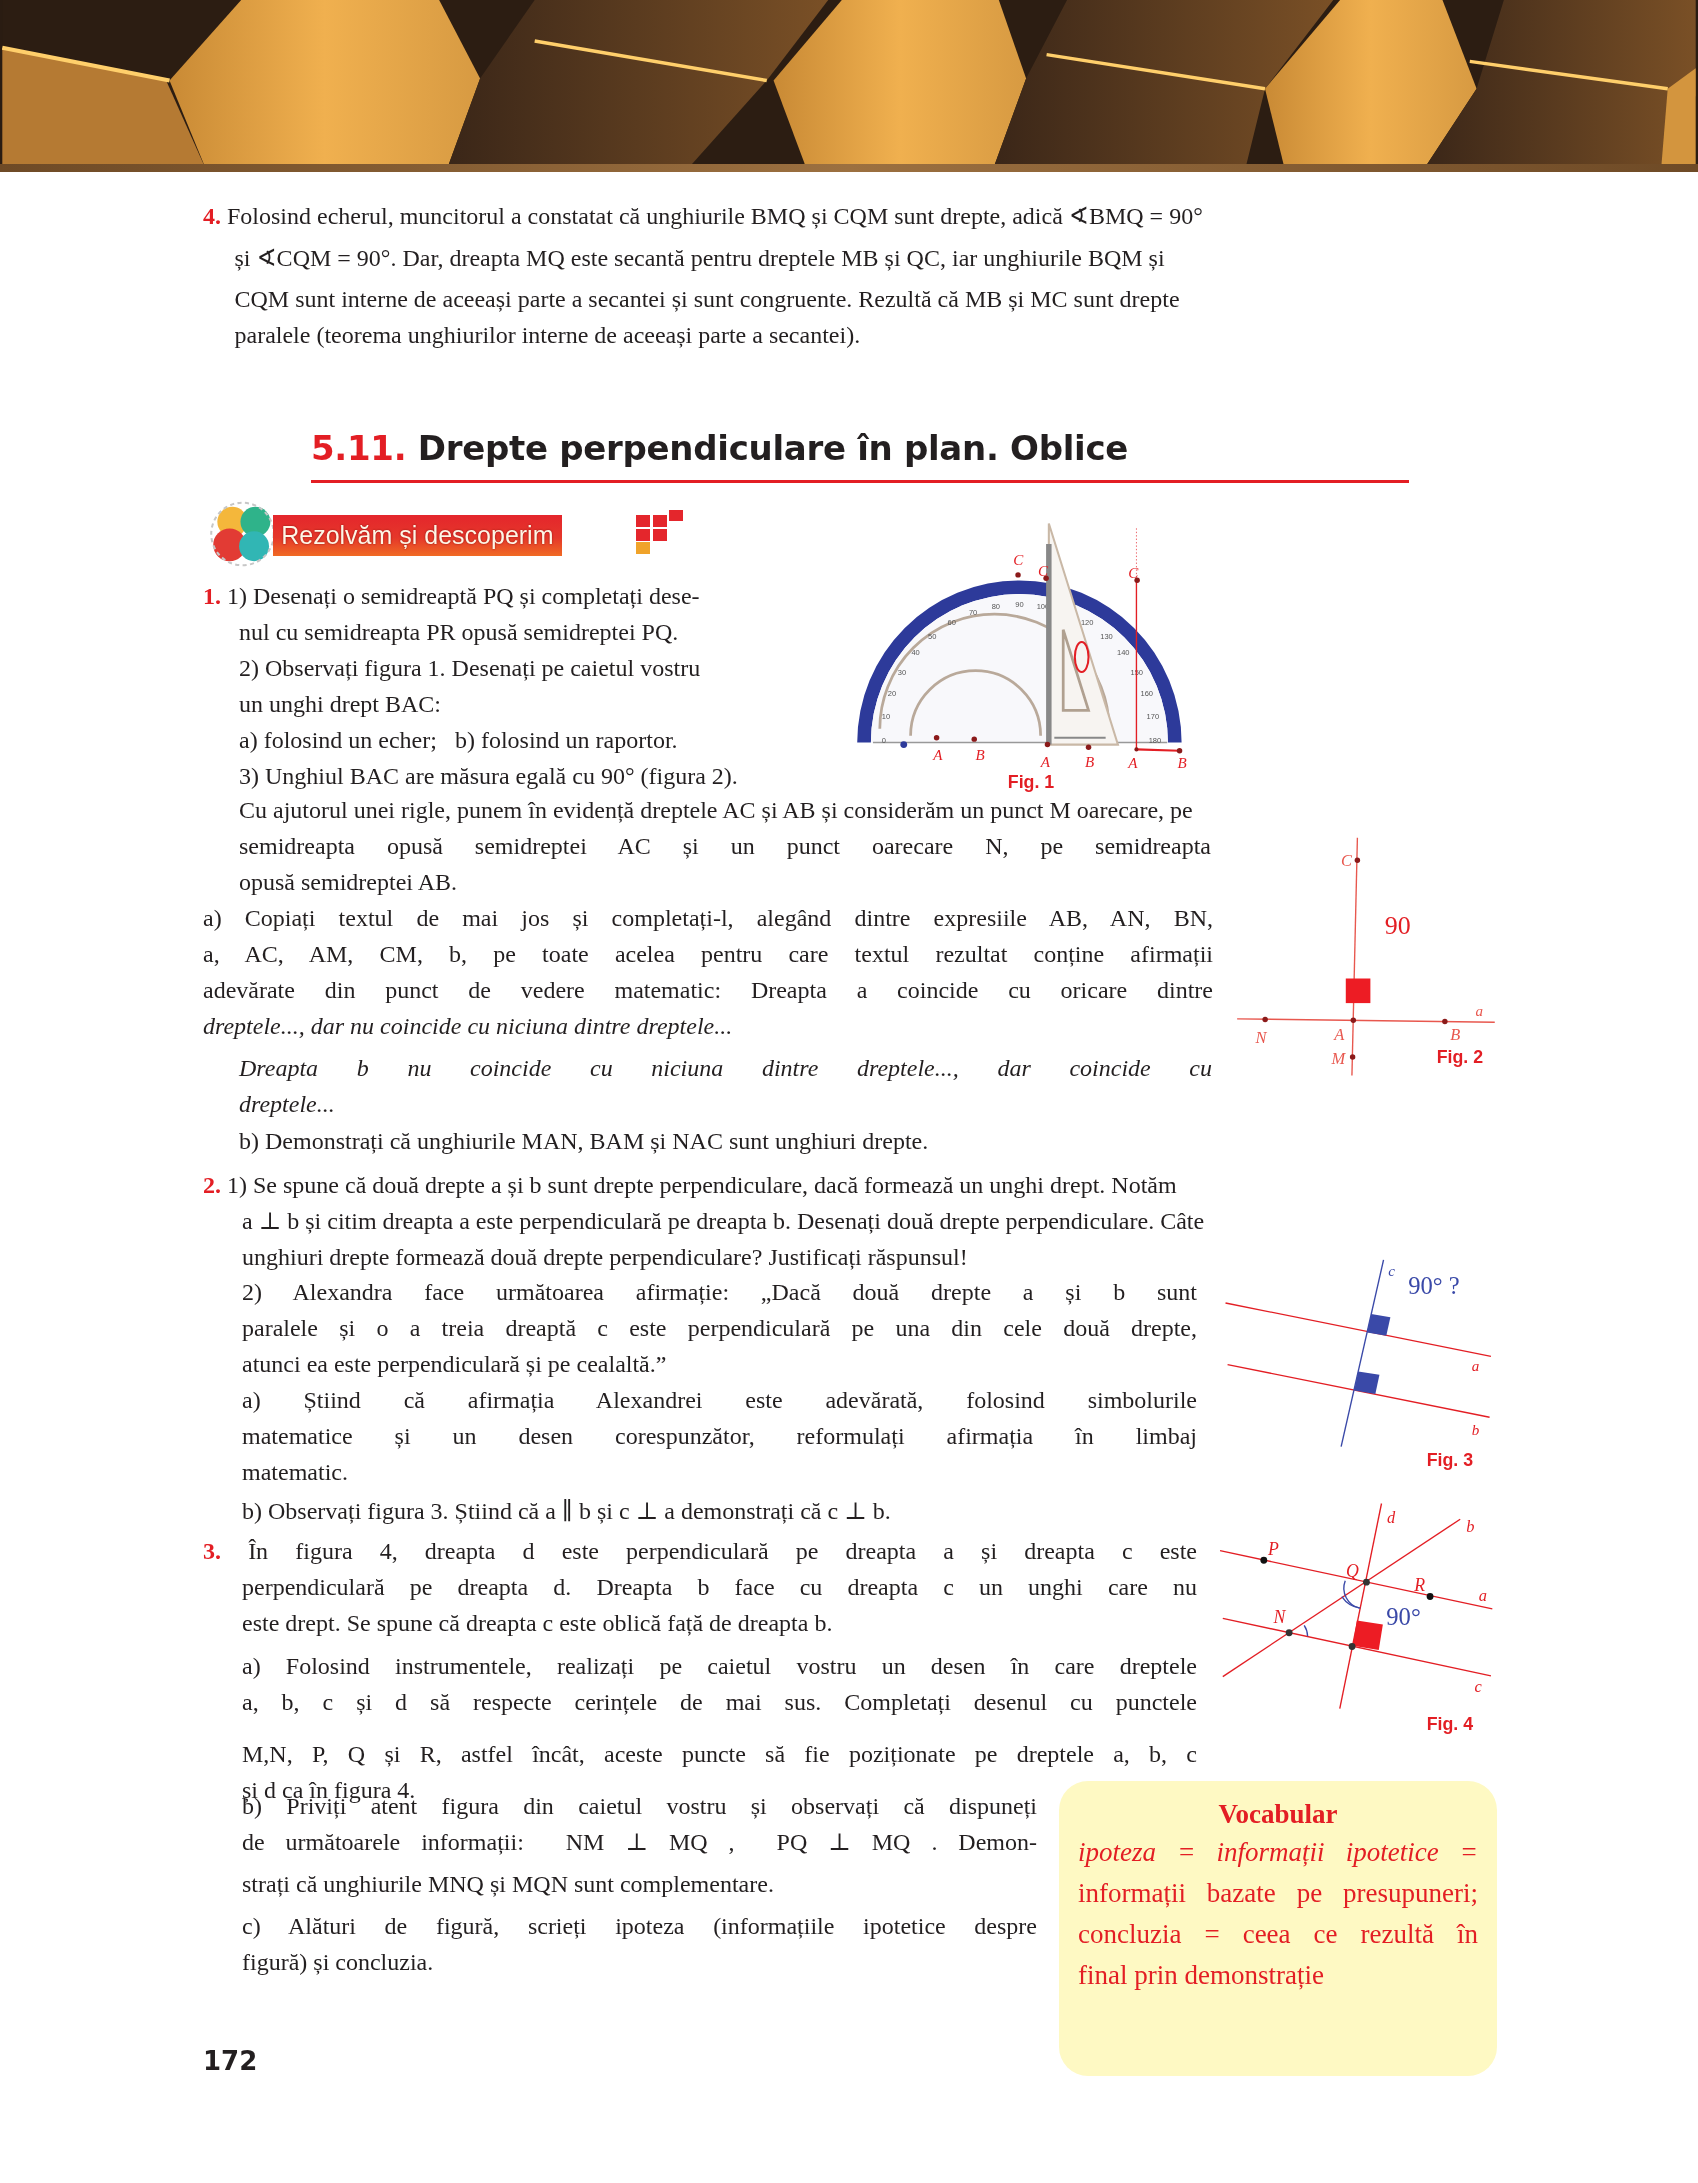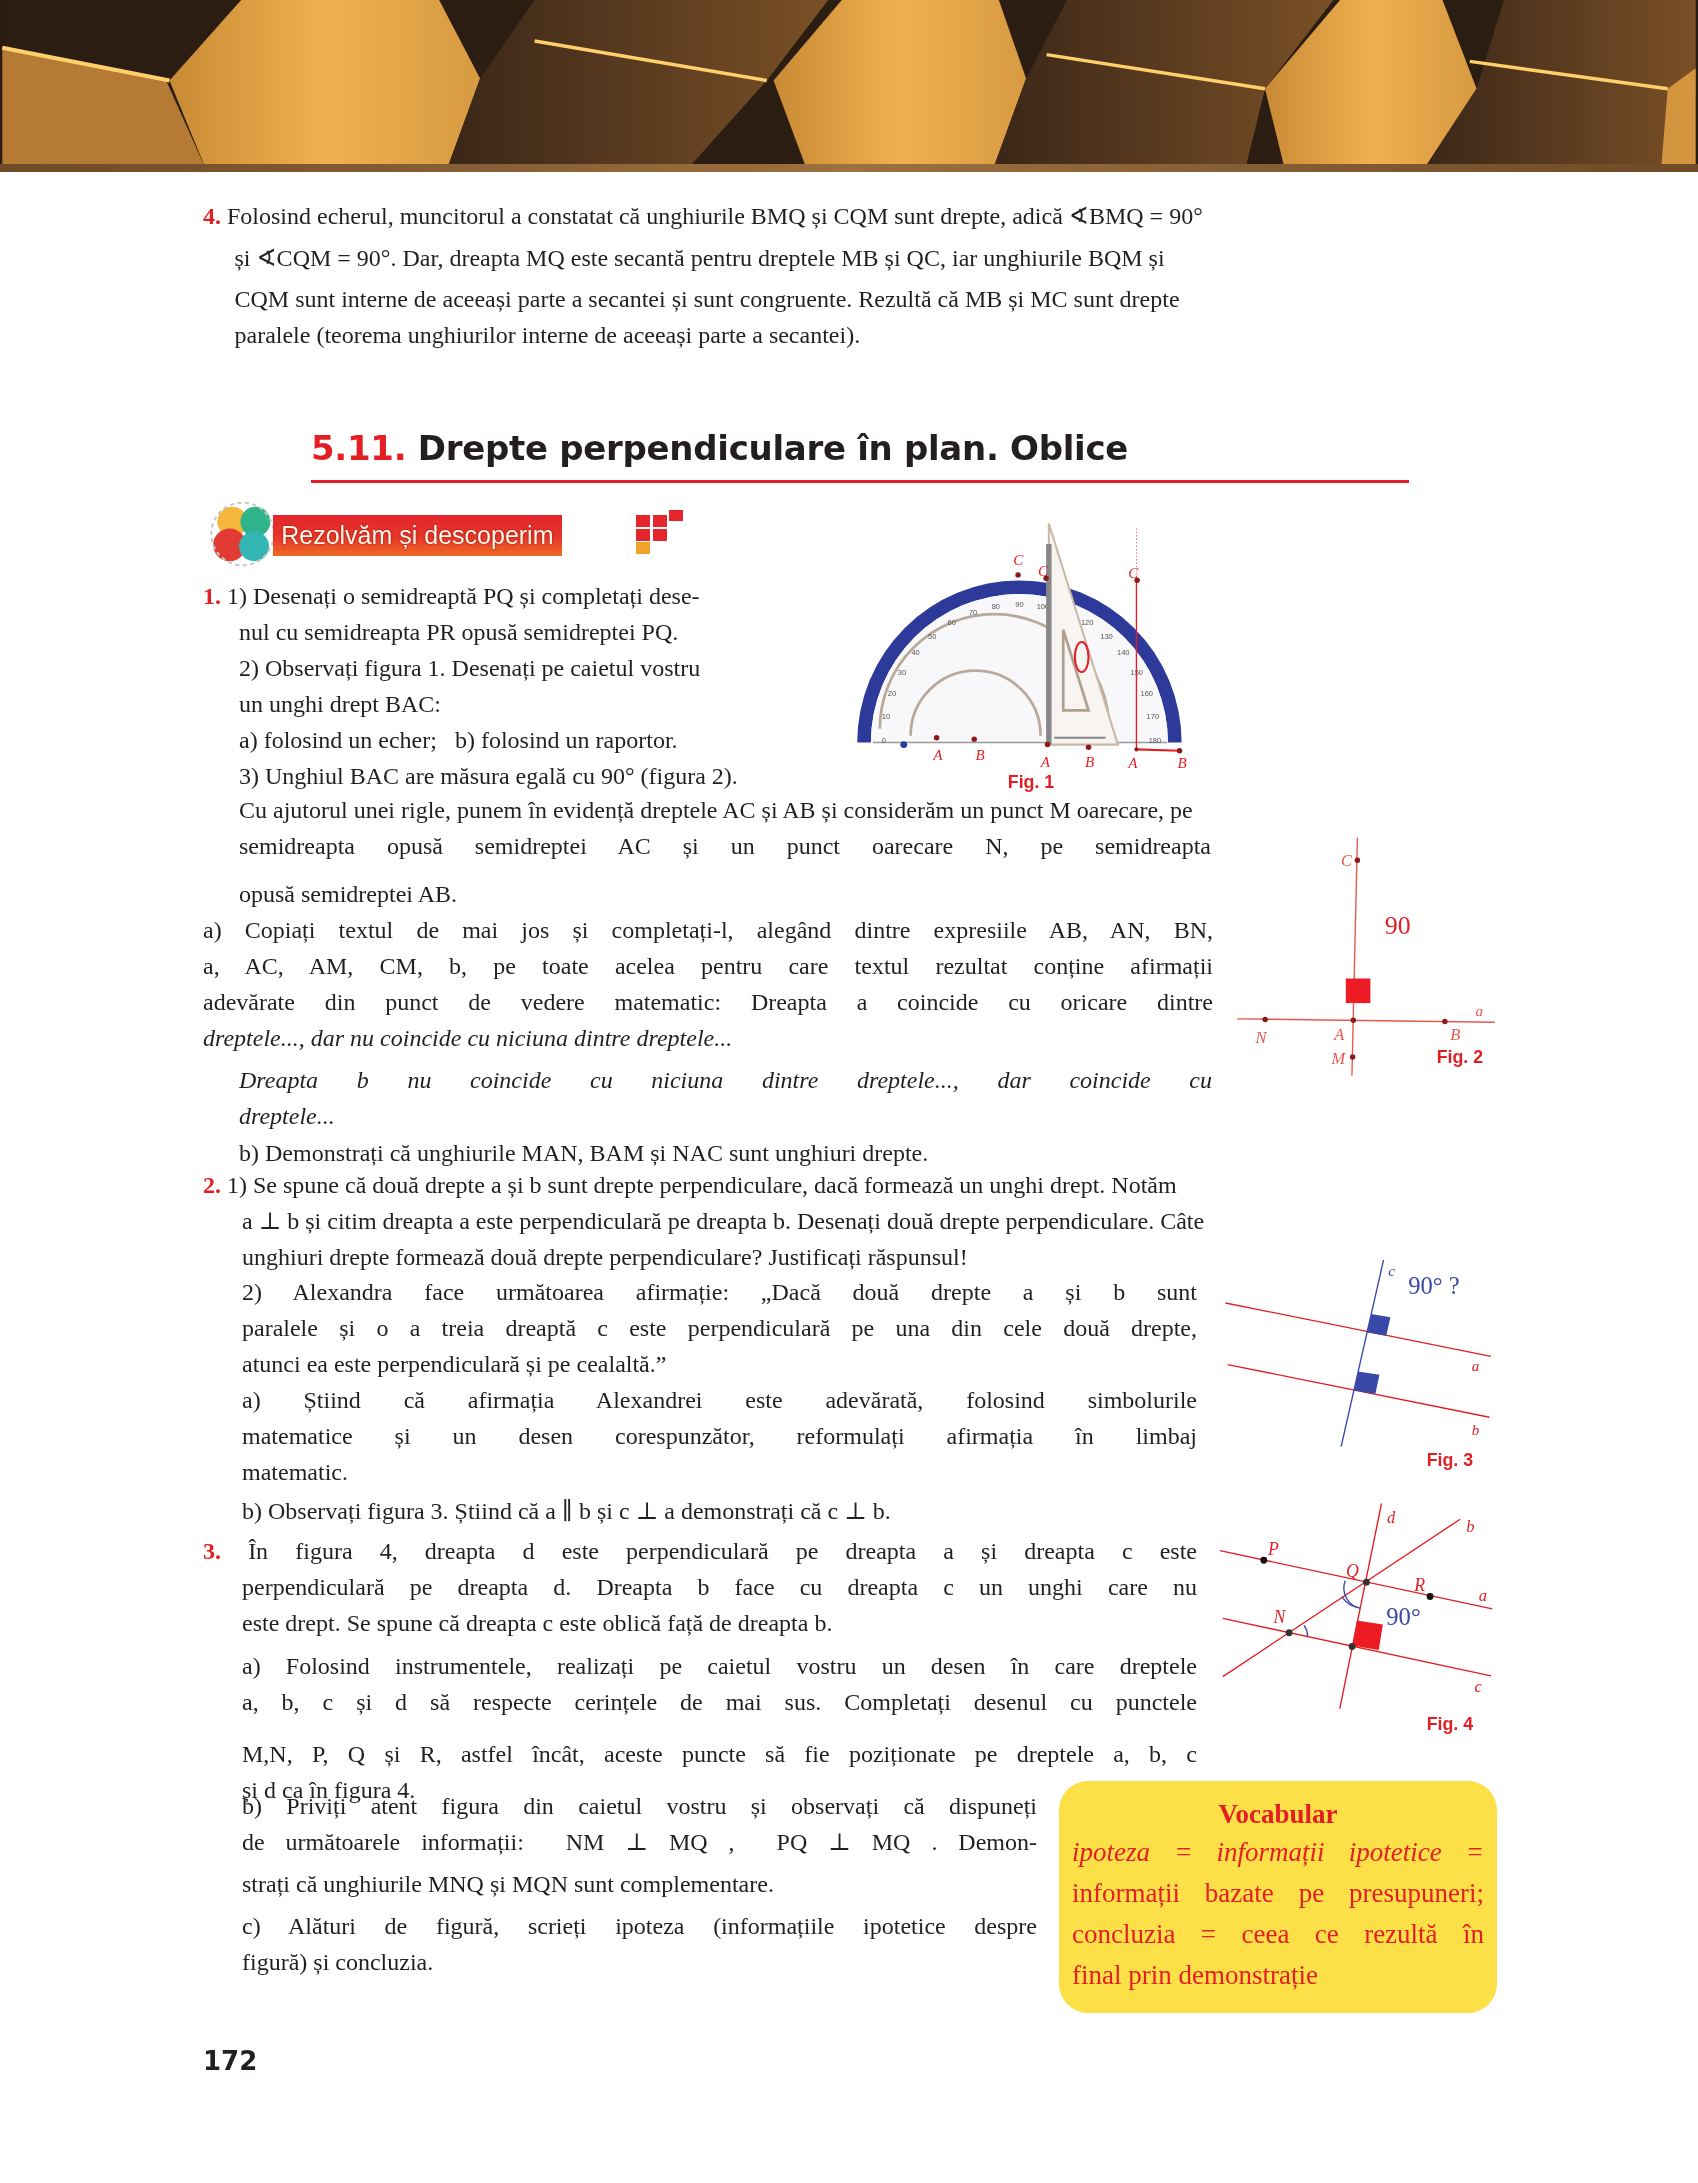--- a/index.html
+++ b/index.html
@@ -21,22 +21,22 @@
   .sec-title .n { color:#e31e24; }
   .sec-rule { position:absolute; left:311px; top:480px; width:1098px; height:2.7px; background:#e31e24; }
 
   .rsd { position:absolute; left:205px; top:500px; width:479px; height:68px; }
   .rsd-bar { position:absolute; left:68px; top:15px; width:289px; height:41px;
              background:linear-gradient(180deg,#e4262c 0%,#e5372a 55%,#f06a24 100%);
              color:#fff6e6; font-family:"Liberation Sans", sans-serif; font-size:25px; line-height:41px;
              padding-left:8.2px; box-sizing:border-box; text-shadow:0 0 2.1px #8a1010; }
   .rsd-sq { position:absolute; width:13.7px; height:11.6px; background:#e4262c; }
 
-  .vocab { position:absolute; left:1059px; top:1781px; width:438px; height:232px;
-           background:#fde047; border-radius:29px; box-sizing:border-box; padding:15px 13px; color:#e31e24; }
+  .vocab { position:absolute; left:1059px; top:1781px; width:438px; height:295px;
+           background:#fef9c3; border-radius:29px; box-sizing:border-box; padding:15px 19px; color:#e31e24; }
   .vocab .title { text-align:center; font-weight:bold; font-size:27px; line-height:36px; }
   .vocab .line { font-size:27px; line-height:41px; text-align:justify; }
 
   .page-num { position:absolute; left:203px; top:2046px; font-family:"DejaVu Sans", sans-serif;
               font-weight:bold; font-size:26px; }
 </style>
 </head>
 <body>
 
 <div class="banner">
@@ -103,21 +103,21 @@
   <div style="white-space:nowrap;"><span class="num">1.</span> <span>1) Desenați o semidreaptă PQ și completați dese-</span></div>
   <div style="padding-left:36px;">nul cu semidreapta PR opusă semidreptei PQ.</div>
   <div style="padding-left:36px;">2) Observați figura 1. Desenați pe caietul vostru</div>
   <div style="padding-left:36px;">un unghi drept BAC:</div>
   <div style="padding-left:36px; white-space:pre;">a) folosind un echer;   b) folosind un raportor.</div>
   <div style="padding-left:36px; white-space:nowrap;">3) Unghiul BAC are măsura egală cu 90° (figura 2).</div>
 </div>
 <div class="abs txt" style="left:203px; top:792px; width:1297px;">
   <div style="padding-left:36px; white-space:nowrap;">Cu ajutorul unei rigle, punem în evidență dreptele AC și AB și considerăm un punct M oarecare, pe</div>
   <div style="padding-left:36px; width:972px; text-align-last:justify;">semidreapta opusă semidreptei AC și un punct oarecare N, pe semidreapta</div>
-  <div style="padding-left:36px;margin-top:12px;">opusă semidreptei AB.</div>
+  <div style="padding-left:36px;">opusă semidreptei AB.</div>
   <div style="width:1010px; text-align-last:justify;">a) Copiați textul de mai jos și completați-l, alegând dintre expresiile AB, AN, BN,</div>
   <div style="width:1010px; text-align-last:justify;">a, AC, AM, CM, b, pe toate acelea pentru care textul rezultat conține afirmații</div>
   <div style="width:1010px; text-align-last:justify;">adevărate din punct de vedere matematic: Dreapta a coincide cu oricare dintre</div>
   <div class="it">dreptele..., dar nu coincide cu niciuna dintre dreptele...</div>
   <div class="it" style="padding-left:36px; width:973px; text-align-last:justify; margin-top:5.5px;">Dreapta b nu coincide cu niciuna dintre dreptele..., dar coincide cu</div>
   <div class="it" style="padding-left:36px;">dreptele...</div>
   <div style="padding-left:36px; margin-top:1.4px;">b) Demonstrați că unghiurile MAN, BAM și NAC sunt unghiuri drepte.</div>
 </div>
 
 <svg class="abs" style="left:849px; top:520px;" width="657" height="274" viewBox="0 0 960 400">

